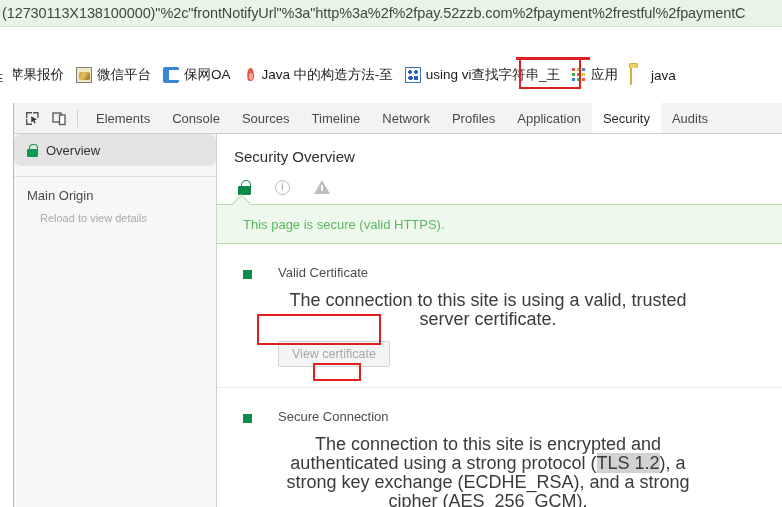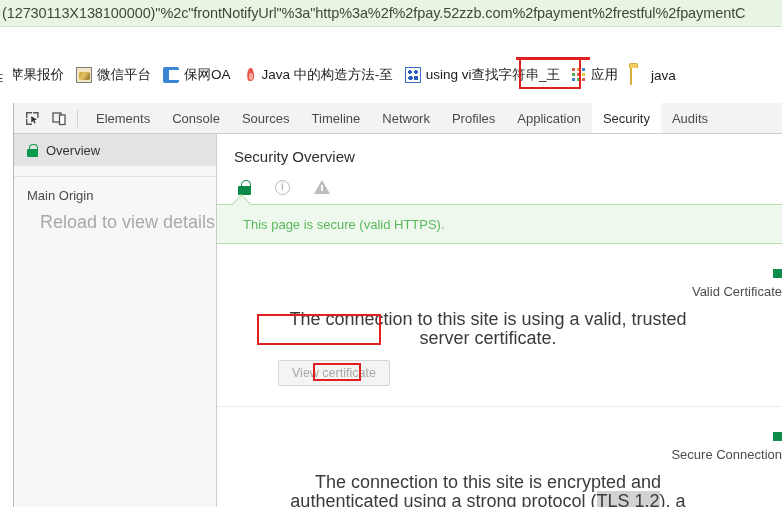--- a/index.html
+++ b/index.html
@@ -168,41 +168,41 @@
     background: #f7f7f7;
     border-right: 1px solid #cdcdcd;
     padding-top: 0;
   }
   .sb-item {
     display: flex; align-items: center; gap: 8px;
     height: 32px; padding-left: 13px;
     font-size: 13px; color: #333;
     cursor: default;
   }
-  .sb-item.selected { background: #e3e3e3; }
+  .sb-item.selected { background: #e3e3e3; border-radius: 7px; }
   .sb-lock {
     width: 11px; height: 13px; position: relative; flex: none;
   }
   .sb-lock::before {
     content: ""; position: absolute; left: 2px; top: 0;
     width: 7px; height: 6px;
     border: 1.6px solid #0a9b4e; border-bottom: none;
     border-radius: 4px 4px 0 0;
   }
   .sb-lock::after {
     content: ""; position: absolute; left: 0; top: 5px;
     width: 11px; height: 8px; background: #0a9b4e; border-radius: 1px;
   }
   .sb-group-sep { height: 11px; border-bottom: 1px solid #e2e2e2; }
   .sb-heading {
     font-size: 13px; color: #4b4b4b;
     padding: 11px 0 0 13px;
   }
   .sb-sub {
-    font-size: 18px; color: #a9a9a9;
+    font-size: 11px; color: #a9a9a9;
     padding: 9px 0 0 26px;
   }
 
   
   .dt-main {
     flex: 1; background: #ffffff; position: relative; overflow: hidden;
   }
   .panel-title {
     font-size: 15px; color: #2f2f2f;
     padding: 14px 0 0 17px;
@@ -261,21 +261,21 @@
     border-top: 1px solid #b6e0ae;
     transform: rotate(45deg);
   }
 
   .sections { padding-top: 0; }
   .sec {
     position: relative;
     padding: 21px 0 20px 26px;
     border-bottom: 1px solid #ececec;
   }
-  .sec-head { display: flex; align-items: flex-end; gap: 6px; flex-direction: column; }
+  .sec-head { display: flex; align-items: center; gap: 0; }
   .sec-bullet {
     width: 9px; height: 9px; background: #0f8c4c;
     flex: none; margin-top: 4px;
   }
   .sec-title {
     font-size: 13px; color: #4d4d4d;
     margin-left: 26px;
   }
   .sec-body { margin-left: 35px; margin-top: 11px; }
   .sec-desc {

